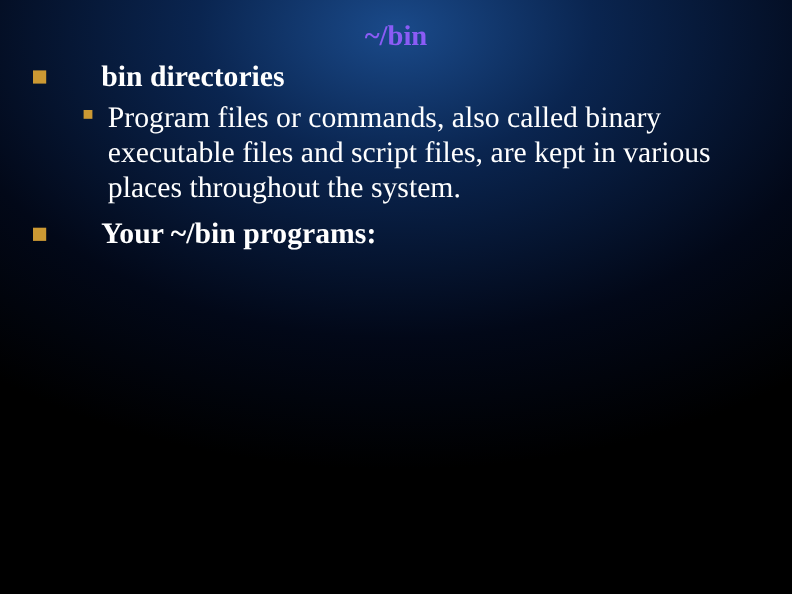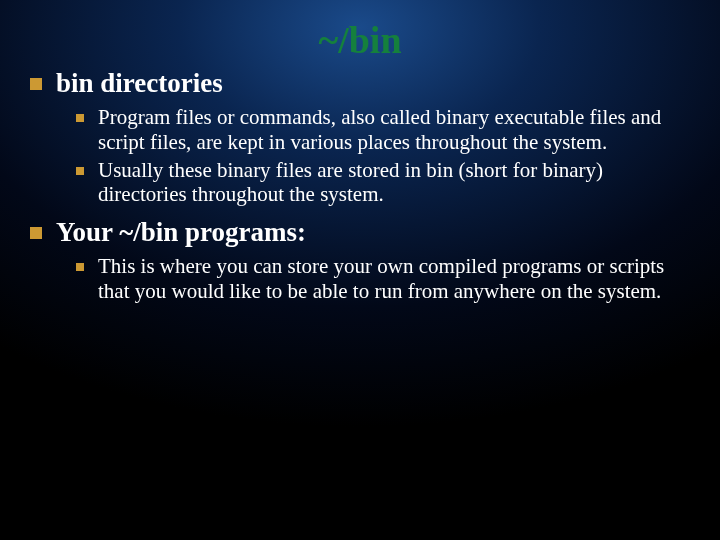--- a/index.html
+++ b/index.html
@@ -11,29 +11,30 @@
   }
   body {
     background: radial-gradient(ellipse 600px 400px at 50% 5%, #1a4a8a 0%, #0a2550 30%, #020818 70%, #000000 100%);
     font-family: "Times New Roman", Times, serif;
     color: #ffffff;
     box-sizing: border-box;
     padding: 18px 30px 20px 30px;
   }
   .title {
     text-align: center;
-    font-size: 38px;
+    font-size: 26px;
     font-weight: bold;
     margin: 0 0 6px 0;
-    color: #15803d;
+    color: #8b5cf6;
   }
   .section-row {
     display: flex;
     align-items: flex-start;
     margin: 2px 0 6px 0;
+    gap: 36px;
   }
   .bullet-l1 {
     width: 12px;
     height: 12px;
     background: #cc9933;
     flex: 0 0 12px;
     margin-top: 10px;
     margin-right: 14px;
   }
   .section-heading {
@@ -51,47 +52,39 @@
   }
   .bullet-l2 {
     width: 8px;
     height: 8px;
     background: #cc9933;
     flex: 0 0 8px;
     margin-top: 9px;
     margin-right: 14px;
   }
   .sub-text {
-    font-size: 21px;
+    font-size: 27px;
     line-height: 1.18;
     color: #fff;
   }
 </style>
 </head>
 <body>
 
 <div class="title">~/bin</div>
 
 <div class="section-row">
   <div class="bullet-l1"></div>
   <div class="section-heading">bin directories</div>
 </div>
 <div class="sub-list">
   <div class="sub-row">
     <div class="bullet-l2"></div>
     <div class="sub-text">Program files or commands, also called binary executable files and script files, are kept in various places throughout the system.</div>
   </div>
-  <div class="sub-row">
-    <div class="bullet-l2"></div>
-    <div class="sub-text">Usually these binary files are stored in bin (short for binary) directories throughout the system.</div>
-  </div>
 </div>
 
 <div class="section-row">
   <div class="bullet-l1"></div>
   <div class="section-heading">Your ~/bin programs:</div>
 </div>
 <div class="sub-list">
-  <div class="sub-row">
-    <div class="bullet-l2"></div>
-    <div class="sub-text">This is where you can store your own compiled programs or scripts that you would like to be able to run from anywhere on the system.</div>
-  </div>
 </div>
 
 </body></html>

